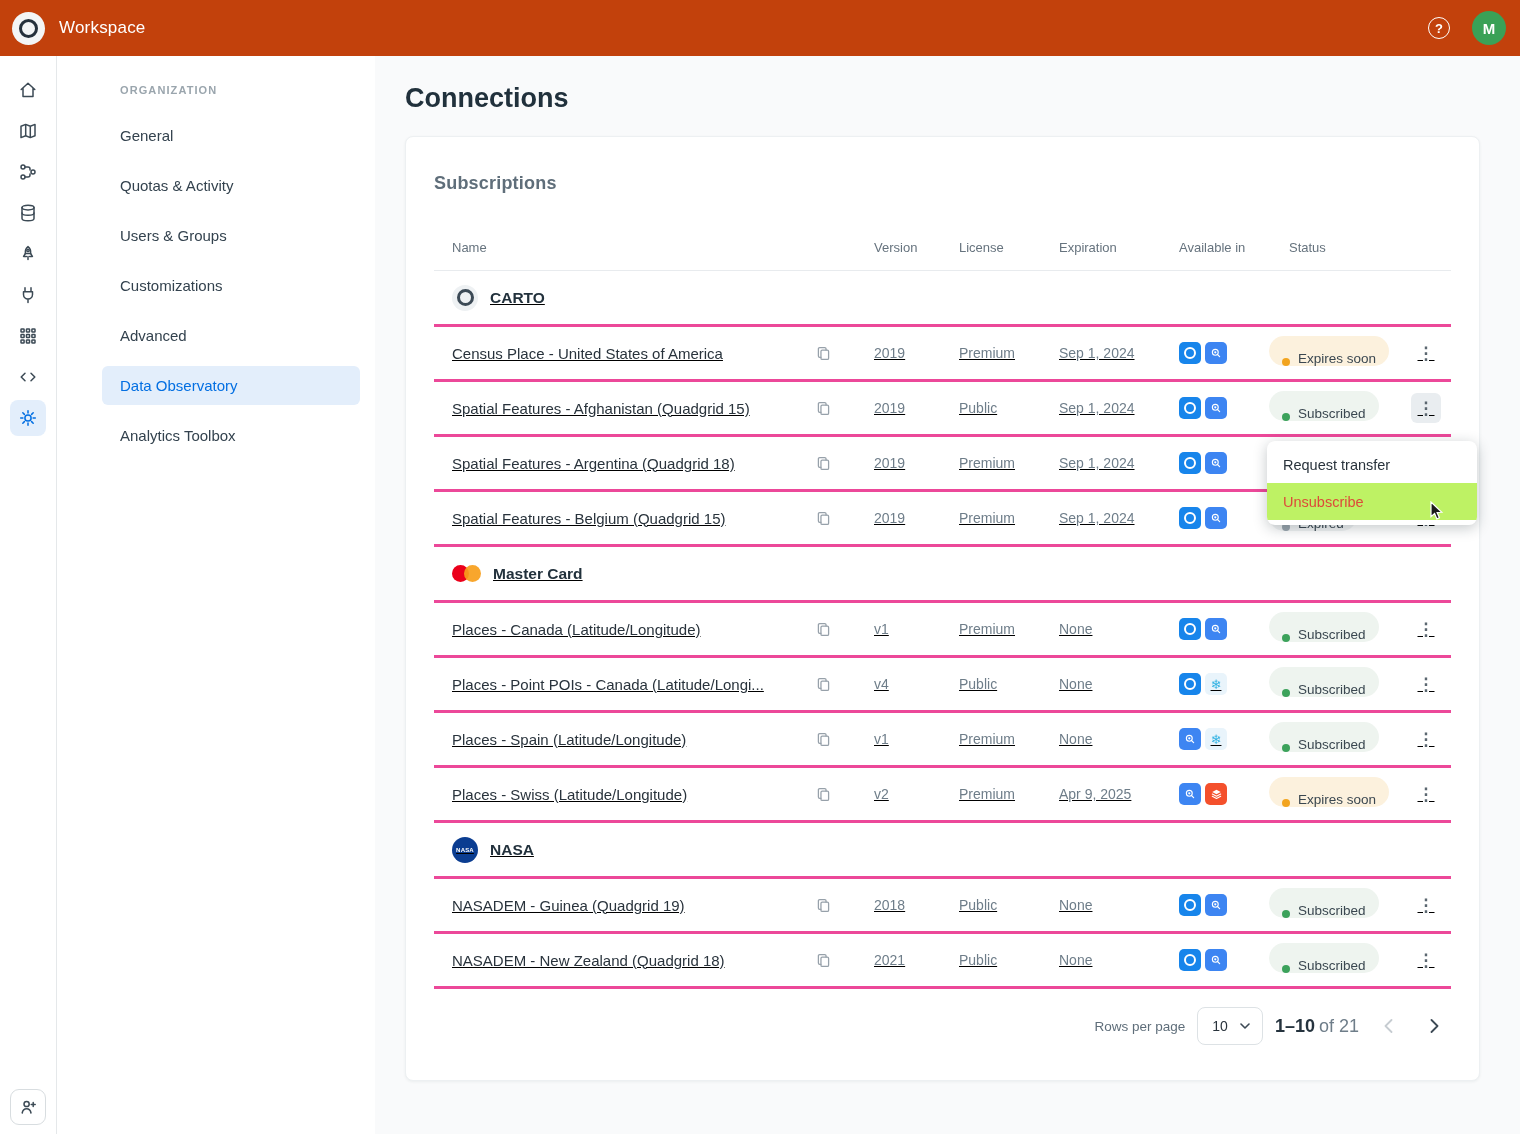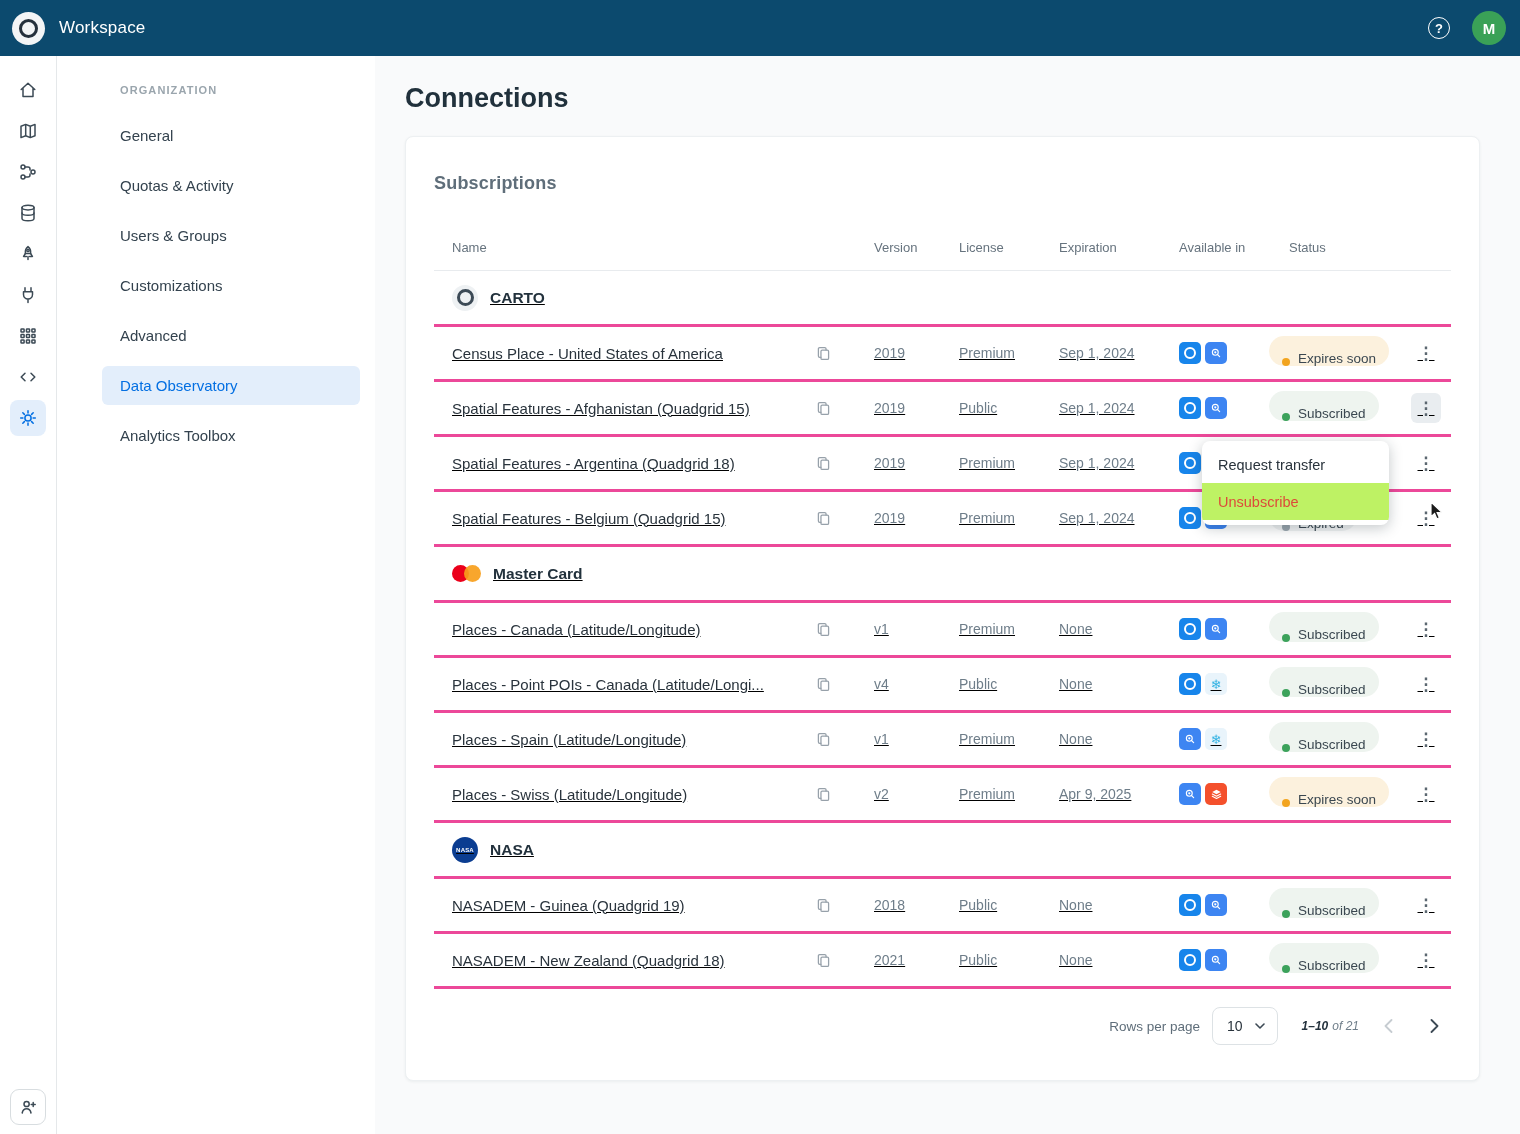--- a/index.html
+++ b/index.html
@@ -4,21 +4,21 @@
 <style>
   * { box-sizing: border-box; margin: 0; padding: 0; }
   html,body { width:1520px; height:1134px; }
   body {
     font-family: "Liberation Sans","DejaVu Sans",sans-serif;
     background:#fff; position:relative; overflow:hidden;
     -webkit-font-smoothing:antialiased;
   }
 
   
-  .topbar { height:56px; background:#0c4a6e; display:flex; align-items:center; padding:0 14px 0 12px; gap:14px; }
+  .topbar { height:56px; background:#c2410c; display:flex; align-items:center; padding:0 14px 0 12px; gap:14px; }
   .logo { width:33px; height:33px; border-radius:50%; background:#f3f5f6; display:flex; align-items:center; justify-content:center; flex:none; }
   .logo::after { content:""; width:13px; height:13px; border:3.5px solid #25313c; border-radius:50%; }
   .app-title { color:#fff; font-size:17px; font-weight:500; letter-spacing:.2px; }
   .tb-spacer { flex:1; }
   .help-btn { width:22px; height:22px; border-radius:50%; border:1.6px solid #fff; color:#fff; font-size:13px; font-weight:700; display:flex; align-items:center; justify-content:center; background:transparent; cursor:pointer; }
   .avatar { width:34px; height:34px; border-radius:50%; background:#3aa157; color:#fff; font-size:15px; font-weight:700; display:flex; align-items:center; justify-content:center; margin-left:8px; cursor:pointer; }
 
   
   .app { display:flex; height:1078px; }
 
@@ -85,29 +85,29 @@
   .badge { display:inline-flex; align-items:flex-end; gap:8px; height:30px; padding:0 13px; border-radius:15px; font-size:13.5px; color:#3a4750; background:#f1f3f4; }
   .badge .dot { width:8px; height:8px; border-radius:50%; }
   .b-success { background:#eef4ef; } .b-success .dot { background:#3ca25b; }
   .b-warning { background:#fcf1dd; } .b-warning .dot { background:#f2a41f; }
   .b-expired { background:#f0f2f3; } .b-expired .dot { background:#9aa5ad; }
 
   
   .pagination { display:flex; align-items:center; justify-content:flex-end; gap:12px; height:74px; font-size:13.5px; color:#5f6e7a; }
   .select { display:flex; align-items:center; gap:12px; border:1px solid #dde2e5; border-radius:8px; height:38px; padding:0 12px 0 14px; font-size:14px; color:#29333c; background:#fff; cursor:pointer; }
   .select svg { width:10px; height:6px; stroke:#3d4a55; stroke-width:1.6; fill:none; stroke-linecap:round; stroke-linejoin:round; }
-  .range { margin-left:12px; font-size:12px; color:#6e7d89;font-style:italic; }
+  .range { margin-left:0; font-size:18px; color:#6e7d89; }
   .range b { color:#25333e; font-weight:700; margin-right:4px; }
   .page-btn { width:34px; height:34px; background:none; border:none; display:flex; align-items:center; justify-content:center; cursor:pointer; }
   .page-btn svg { width:9px; height:14px; fill:none; stroke-width:1.8; stroke-linecap:round; stroke-linejoin:round; }
   .page-btn.prev svg { stroke:#c6ccd1; }
   .page-btn.next svg { stroke:#3d4a55; }
 
   
-  .context-menu { position:absolute; left:1202px; top:441px; width:187px; background:#fff; border-radius:8px; box-shadow:0 3px 14px rgba(20,35,45,.25); padding:5px 0; z-index:40; overflow:hidden; }
+  .context-menu { position:absolute; left:1267px; top:441px; width:210px; background:#fff; border-radius:8px; box-shadow:0 3px 14px rgba(20,35,45,.25); padding:5px 0; z-index:40; overflow:hidden; }
   .menu-item { height:37px; display:flex; align-items:center; padding:0 16px; font-size:14.5px; color:#29333c; cursor:pointer; }
   .menu-item.danger { color:#dd4b39; }
   .menu-item.hovered { background:#bef264; }
 
   .cursor { position:absolute; left:1427px; top:501px; z-index:50; pointer-events:none; }
 </style>
 </head>
 <body>
 
 <header class="topbar">

